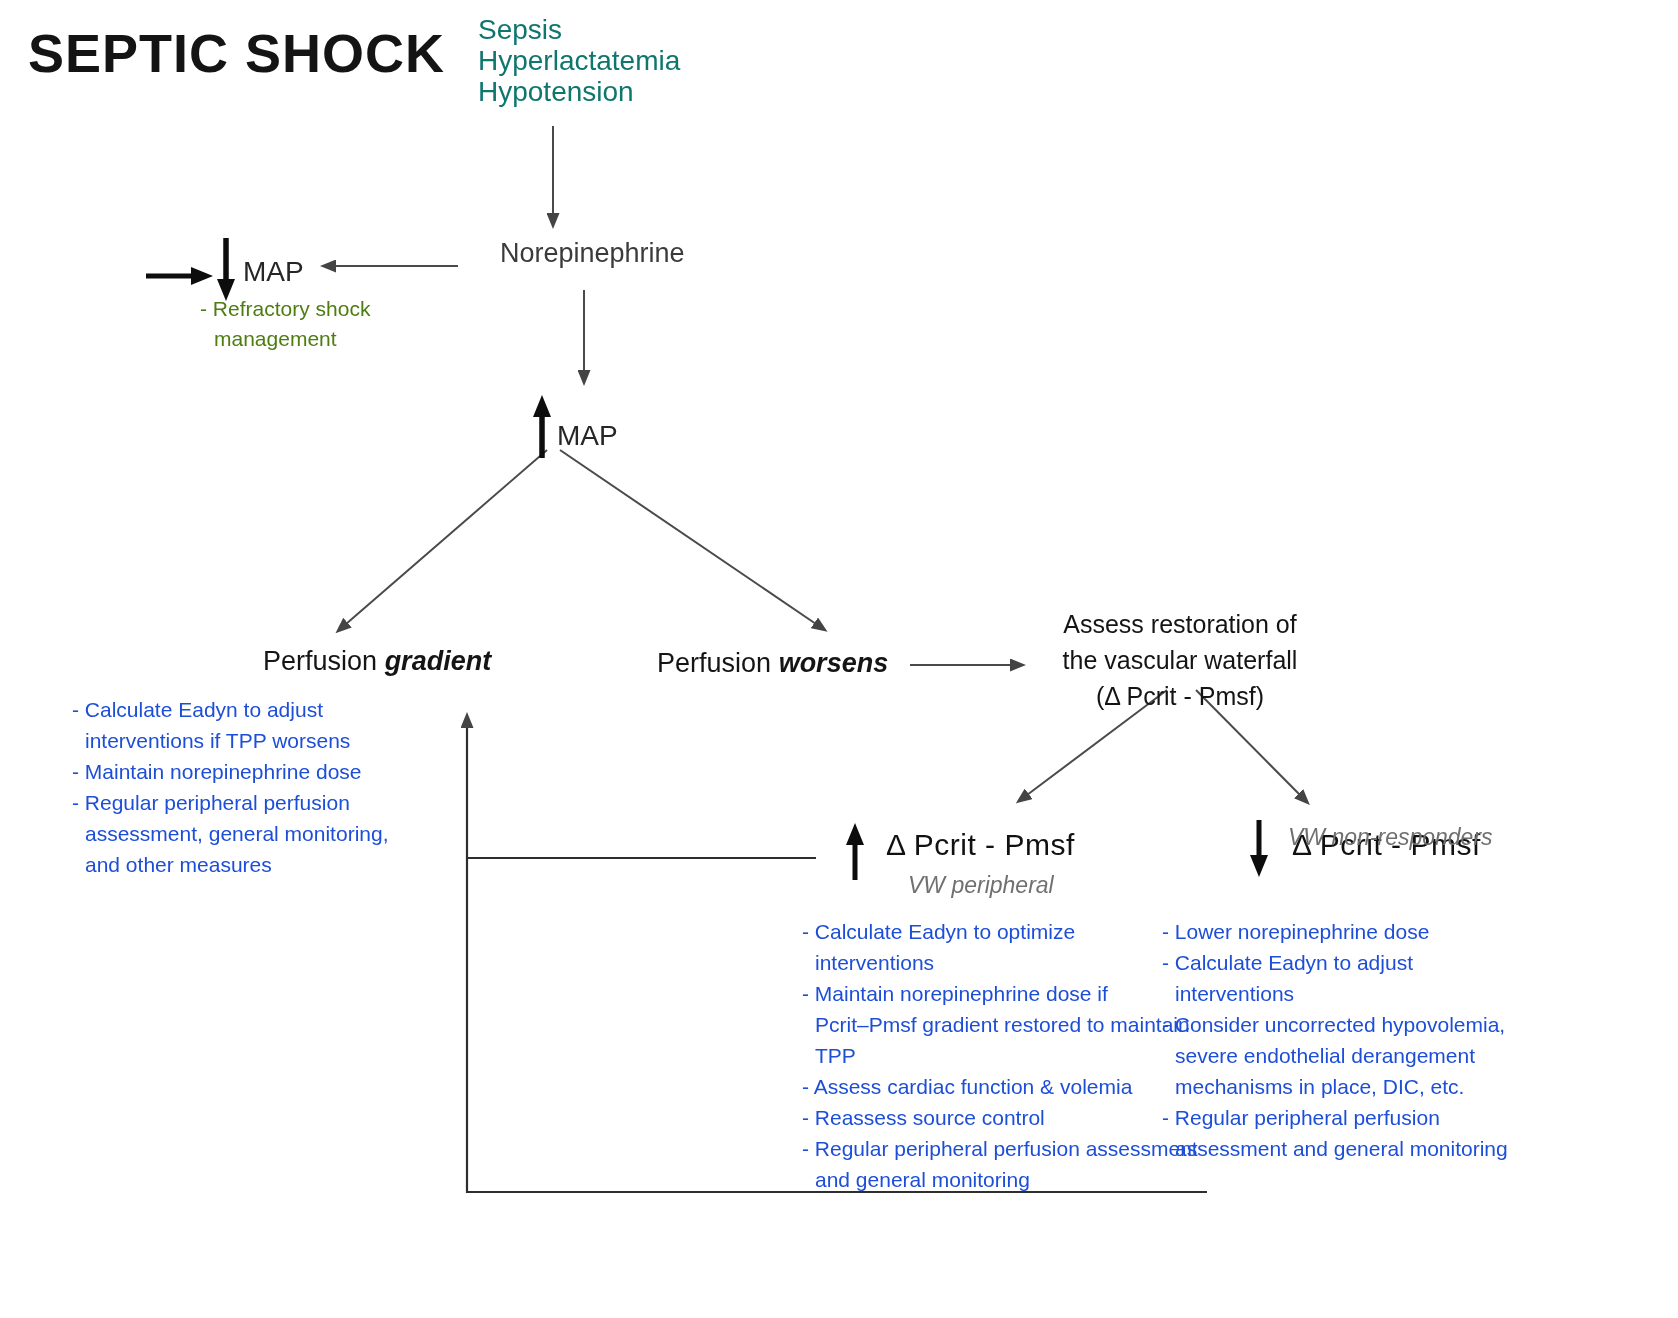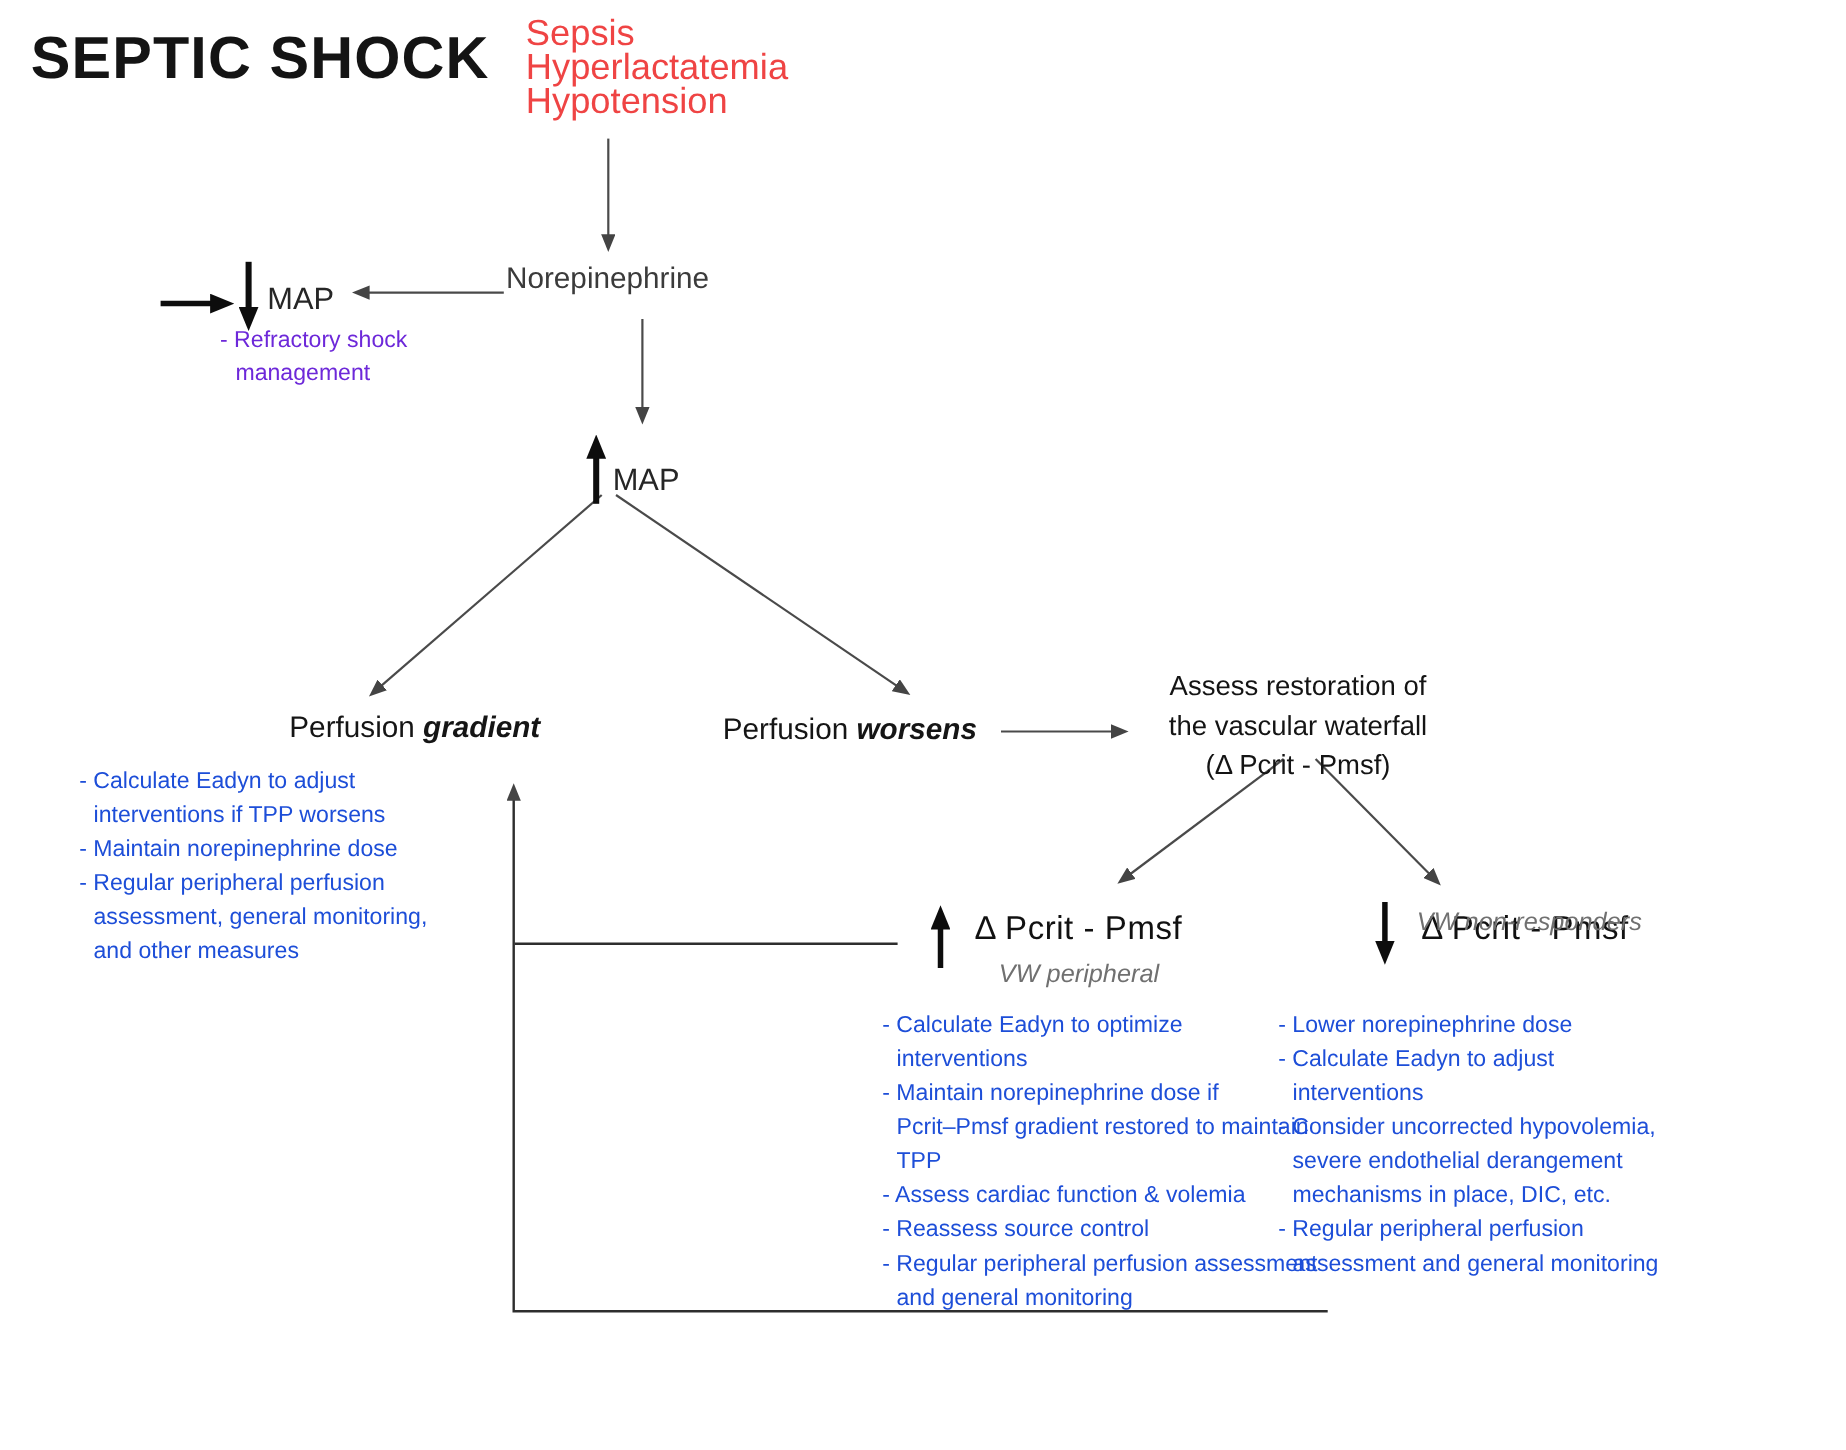--- a/index.html
+++ b/index.html
@@ -8,24 +8,24 @@
     width:1678px;height:1318px;
     background:#ffffff;
     font-family:"Liberation Sans","DejaVu Sans",sans-serif;
     color:#1c1c1c;
     overflow:hidden;
   }
   .abs{position:absolute;}
   #conn{position:absolute;left:0;top:0;width:1678px;height:1318px;}
 
   .title{font-size:54px;letter-spacing:1px;color:#141414;}
-  .cond{font-size:33px;line-height:31px;color:#ef4444;white-space:pre-line;}
-  .node{font-size:27px;color:#3b3b3b;}
+  .cond{font-size:28px;line-height:31px;color:#0f766e;white-space:pre-line;}
+  .node{font-size:27px;color:#3b3b3b;margin-left:40px;}
   .map{font-size:28px;color:#262626;}
-  .note{font-size:21px;line-height:30px;color:#6d28d9;padding-left:14px;text-indent:-14px;white-space:pre-line;}
+  .note{font-size:21px;line-height:30px;color:#4d7c0f;padding-left:14px;text-indent:-14px;white-space:pre-line;}
   .branch{font-size:27px;color:#151515;}
   .branch .em{font-weight:bold;font-style:italic;}
   .branch .plain{margin-right:.28em;}
   .assess{font-size:25px;line-height:36px;color:#141414;text-align:center;white-space:pre-line;width:300px;}
   .dph{font-size:30px;color:#111111;letter-spacing:.5px;}
   .dps{font-size:23px;font-style:italic;color:#707070;}
   .list{font-size:21px;line-height:31px;color:#1d4ed8;}
   .list .li{padding-left:13px;text-indent:-13px;white-space:pre-line;}
 </style>
 </head>

